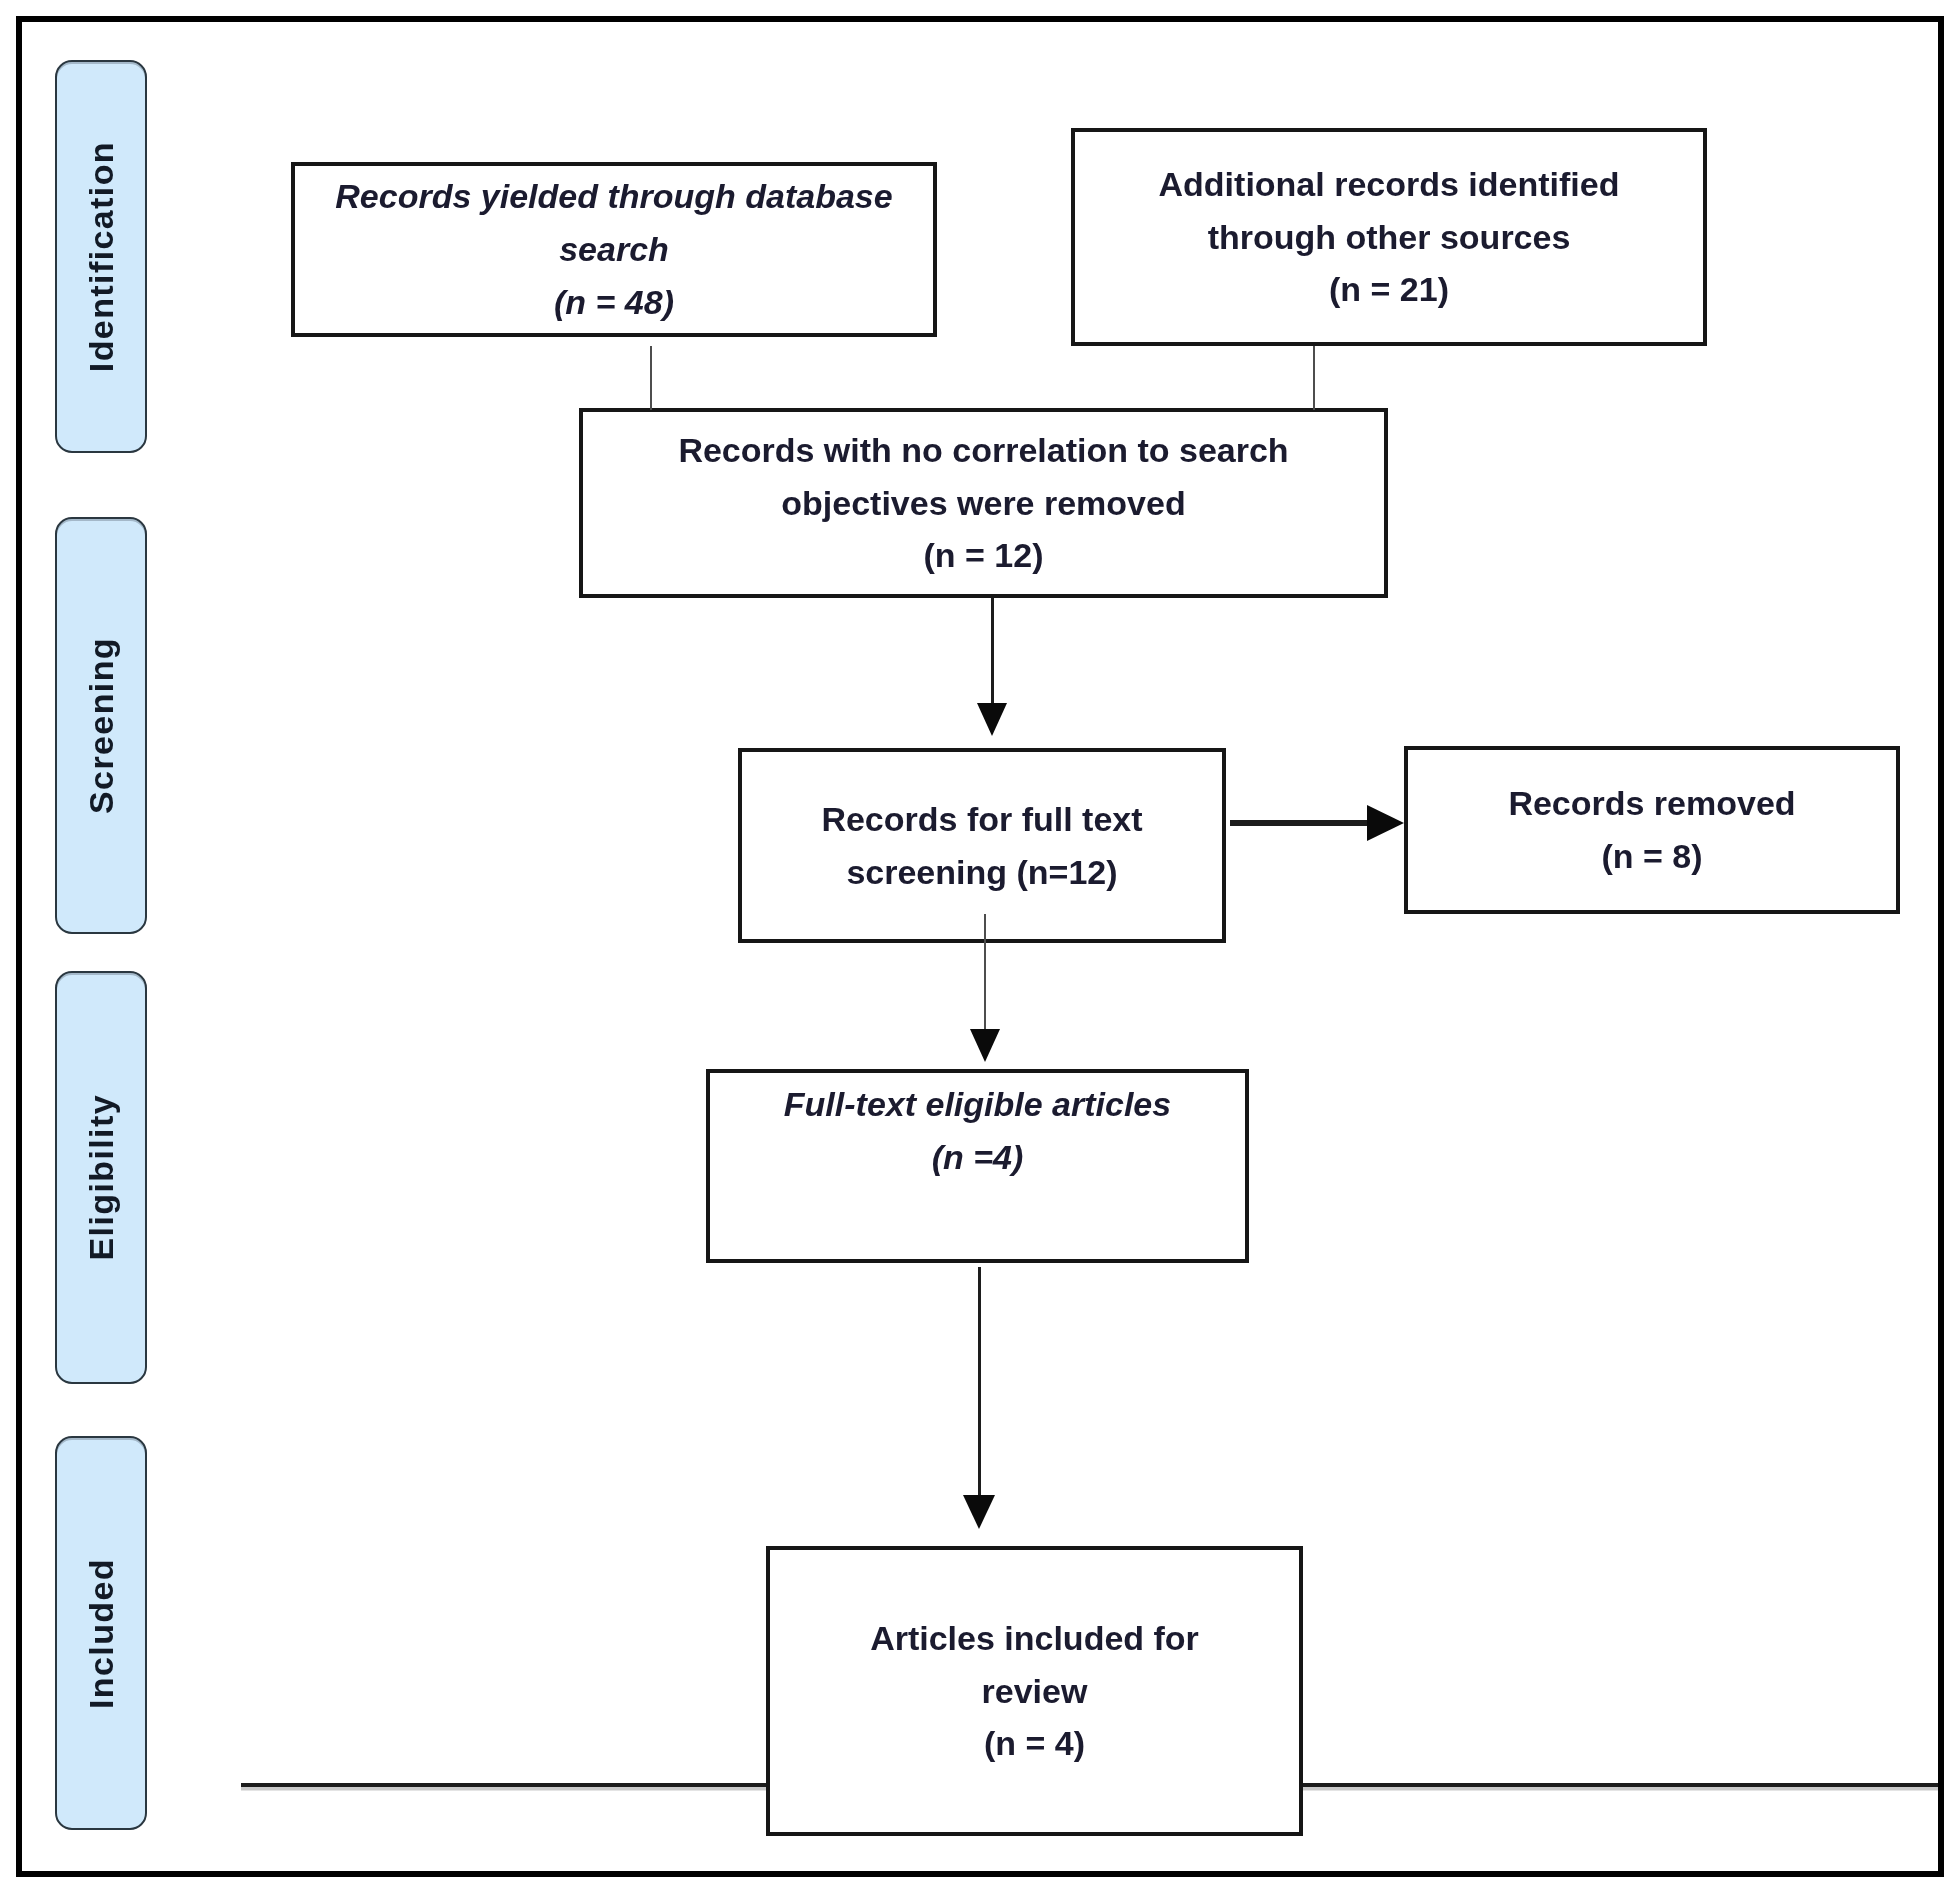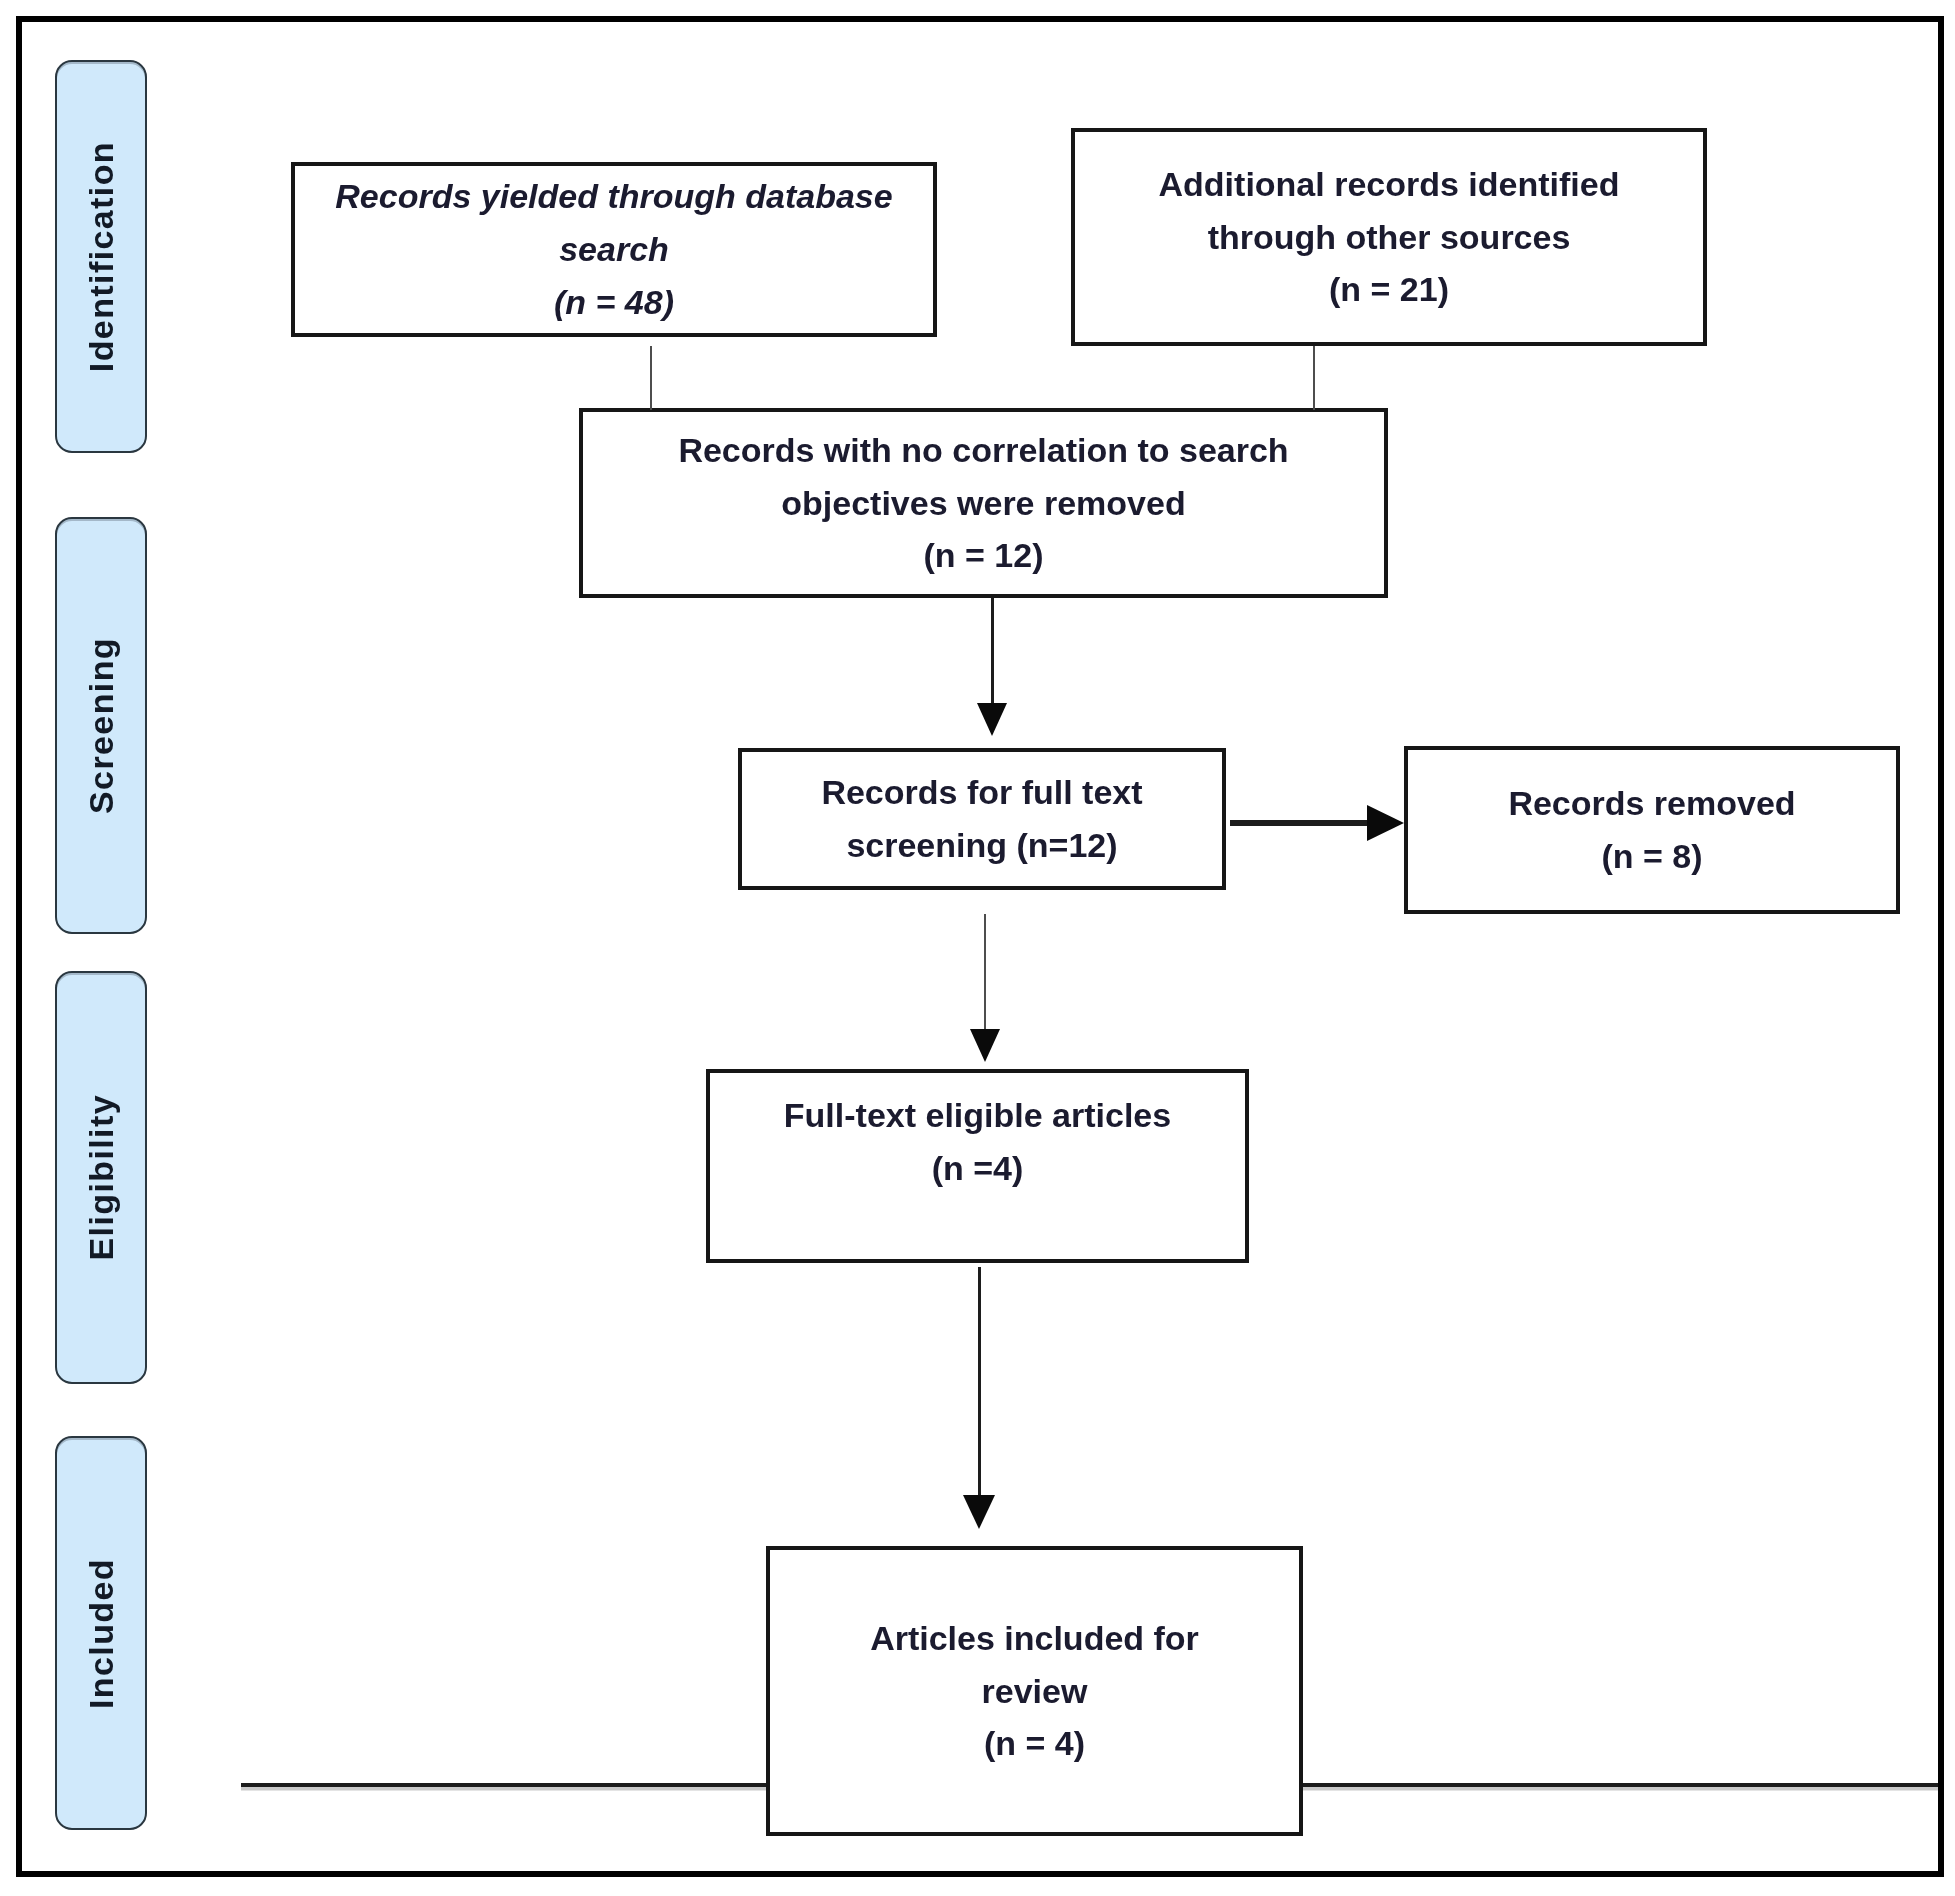--- a/index.html
+++ b/index.html
@@ -21,24 +21,24 @@
   #stage-screening{top:517px;height:417px;}
   #stage-eligibility{top:971px;height:413px;}
   #stage-included{top:1436px;height:394px;}
   
   .fbox{position:absolute;background:#ffffff;border:4.3px solid #161616;box-sizing:border-box;
         display:flex;align-items:center;justify-content:center;text-align:center;}
   .fbox .txt{white-space:pre-line;font-size:34px;font-weight:bold;color:#1b1b2f;line-height:1.55;}
   #box-db-search{left:291px;top:162px;width:646px;height:175px;font-style:italic;}
   #box-other-sources{left:1060px;top:128px;width:636px;height:218px;margin-left:11px;}
   #box-no-correlation{left:579px;top:408px;width:809px;height:190px;align-items:center;}
-  #box-full-text-screening{left:738px;top:748px;width:488px;height:142px;}
+  #box-full-text-screening{left:738px;top:748px;width:488px;height:195px;}
   #box-records-removed{left:1404px;top:746px;width:496px;height:168px;}
   #box-full-text-eligible{left:706px;top:1069px;width:543px;height:194px;align-items:flex-start;}
-  #box-full-text-eligible .txt{padding-top:16px;}
+  #box-full-text-eligible .txt{padding-top:5px;font-style:italic;}
   #box-articles-included{left:726px;top:1546px;width:537px;height:290px;margin-left:40px;}
   
   .vline{position:absolute;background:#4d4d4d;}
   .aline{position:absolute;background:#1d1d1d;}
   #line-a{left:650px;top:346px;width:2.1px;height:64px;}
   #line-b{left:1313px;top:346px;width:2.1px;height:64px;}
   #arrow-cd-line{left:991px;top:598px;width:2.8px;height:106px;}
   #arrow-cd-head{position:absolute;left:977px;top:703px;width:0;height:0;
     border-left:15.6px solid transparent;border-right:15.6px solid transparent;border-top:33px solid #0a0a0a;}
   #arrow-de-line{left:1230px;top:820px;width:139px;height:6.4px;}

